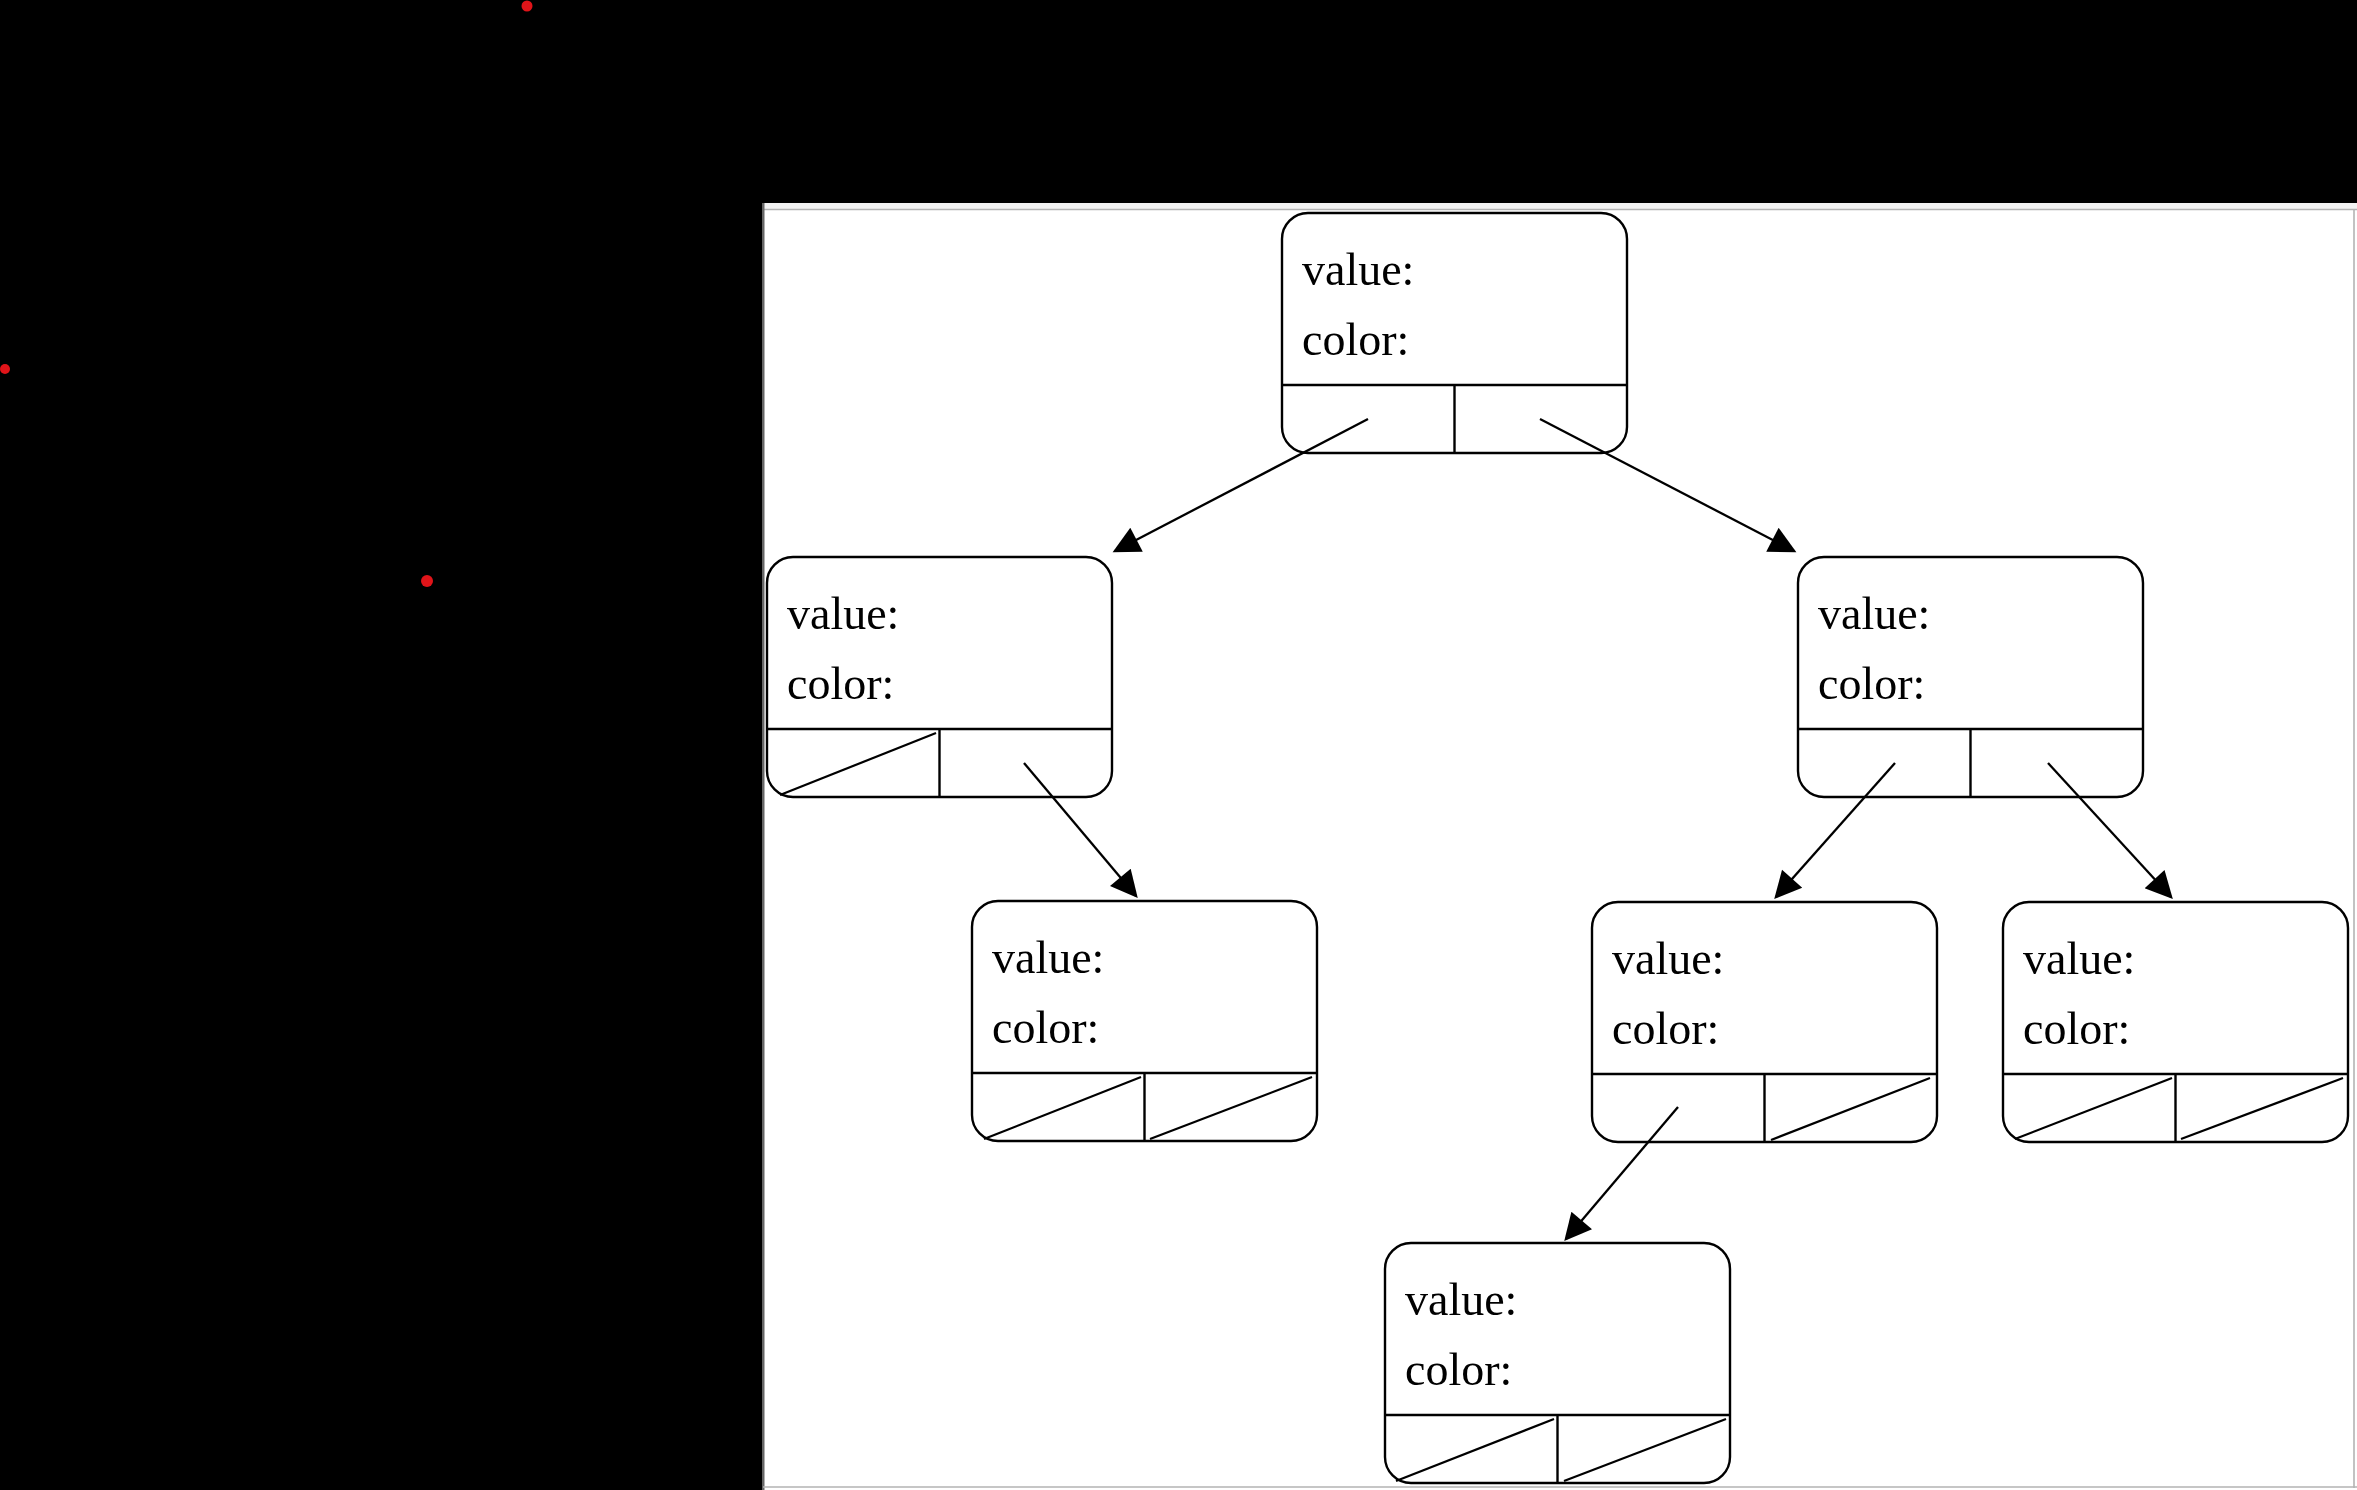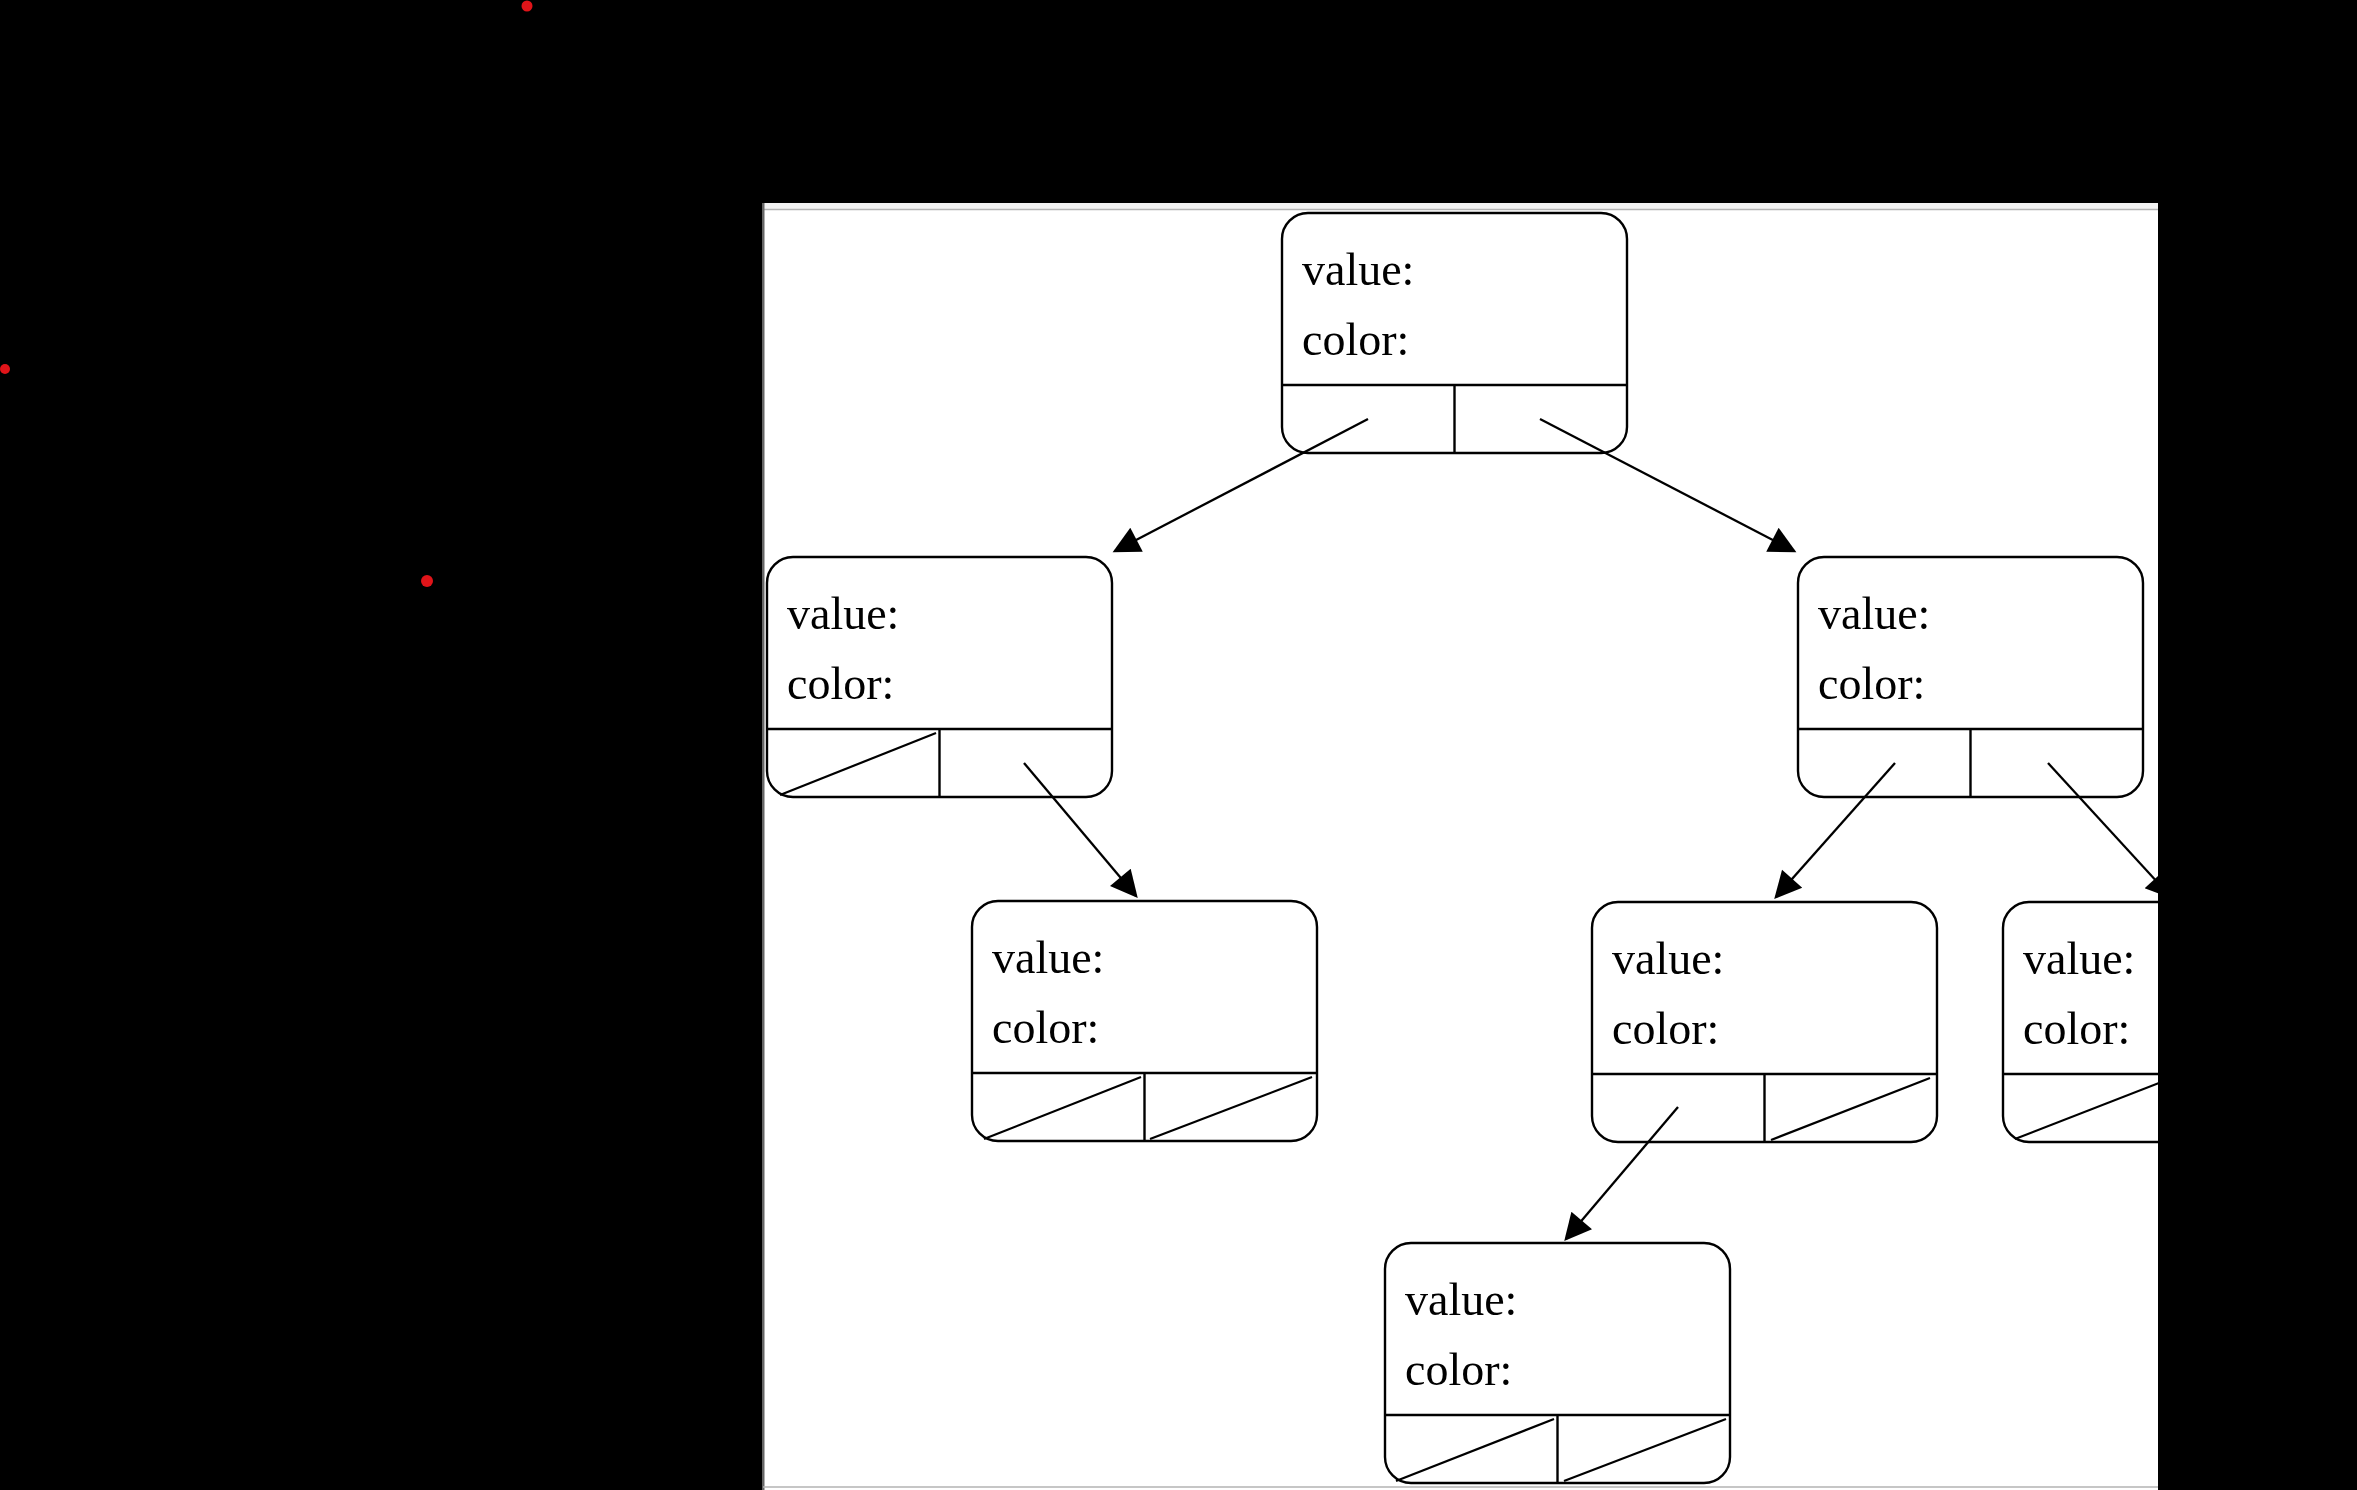--- a/index.html
+++ b/index.html
@@ -1,16 +1,16 @@
 <!DOCTYPE html>
 <html><head>
 <meta charset="utf-8">
 <style>
   html,body{margin:0;padding:0;background:#000;}
-  .stage{position:relative;width:2158px;height:1490px;overflow:hidden;text-align:right;}
+  .stage{position:relative;width:2357px;height:1490px;overflow:hidden;text-align:right;}
   svg{display:block;width:2357px;height:1490px;}
   .nbox{fill:#ffffff;stroke:#000000;stroke-width:2.4px;}
   .nline{stroke:#000000;stroke-width:2.4px;fill:none;}
   .edge{stroke:#000000;stroke-width:2.3px;fill:none;}
   .nullslash{stroke:#000000;stroke-width:2.2px;fill:none;}
   .fieldlabel{
     font-family:"Liberation Serif","DejaVu Serif",serif;
     font-size:46px;
     fill:#000000;
   }

